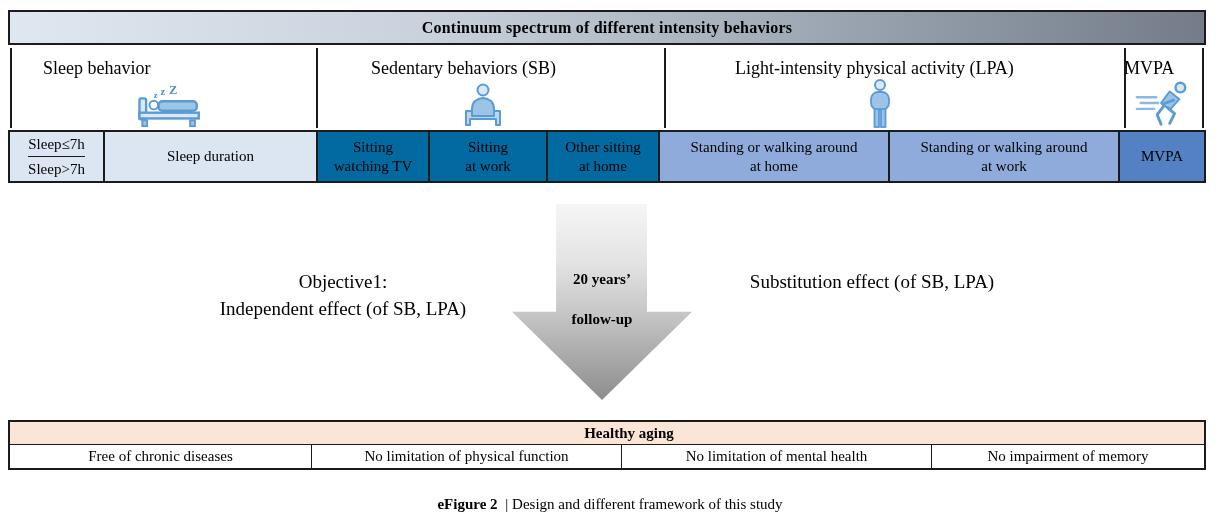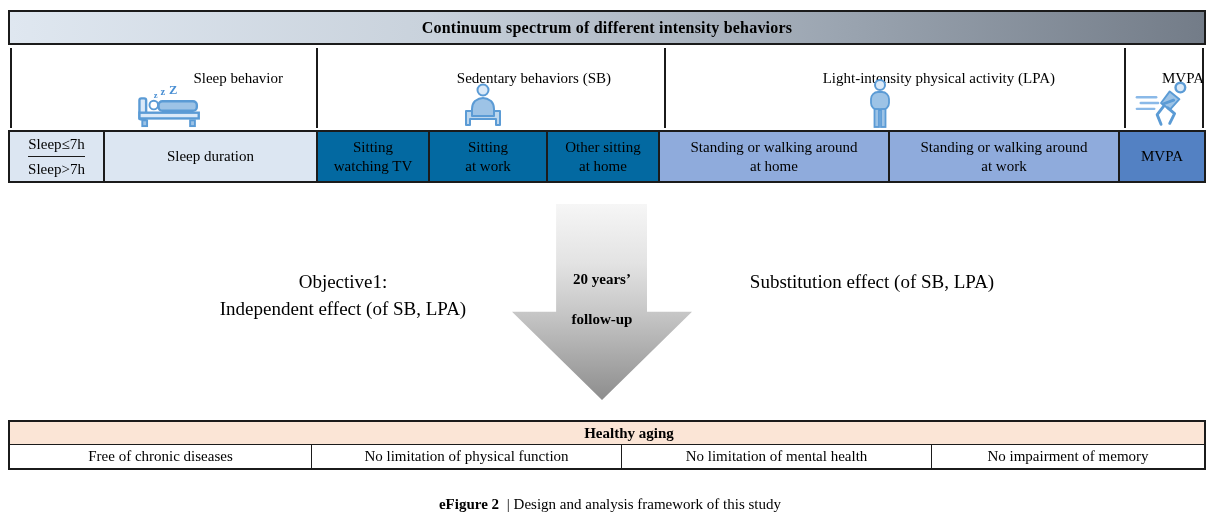--- a/index.html
+++ b/index.html
@@ -11,21 +11,21 @@
   
   .top-bar{
     position:absolute;left:8px;top:10px;width:1194px;height:31px;
     border:2px solid #1b1b1b;
     background:linear-gradient(90deg,#dfe7f0 0%,#c9d2dc 35%,#9aa4b0 70%,#737c88 100%);
     display:flex;align-items:center;justify-content:center;
   }
   .top-bar .title{font-weight:bold;font-size:16px;letter-spacing:.2px;}
   
   .vline{position:absolute;top:48px;height:80px;width:2px;background:#1b1b1b;}
-  .cat-label{position:absolute;top:70px;font-size:15px;text-align:right;}
+  .cat-label{position:absolute;top:58px;font-size:18px;text-align:left;}
   .cat-icon{position:absolute;}
   
   .spectrum{
     position:absolute;left:8px;top:130px;width:1198px;height:53px;
     display:flex;border:2px solid #1b1b1b;box-sizing:border-box;
   }
   .spectrum .cell{
     box-sizing:border-box;border-right:2px solid #1b1b1b;
     display:flex;align-items:center;justify-content:center;text-align:center;
     font-size:15px;line-height:19px;white-space:pre-line;
@@ -187,16 +187,16 @@
     <div class="outcome-row">
       <div class="ocell" style="width:302px">Free of chronic diseases</div>
       <div class="ocell" style="width:310px">No limitation of physical function</div>
       <div class="ocell" style="width:310px">No limitation of mental health</div>
       <div class="ocell" style="flex:1">No impairment of memory</div>
     </div>
   </div>
 
   <div class="caption">
     <span class="bold">eFigure 2</span>
-    <span class="rest">| Design and analysis framework of this study</span>
+    <span class="rest">| Design and different framework of this study</span>
   </div>
 
 </div>
 
 </body></html>

